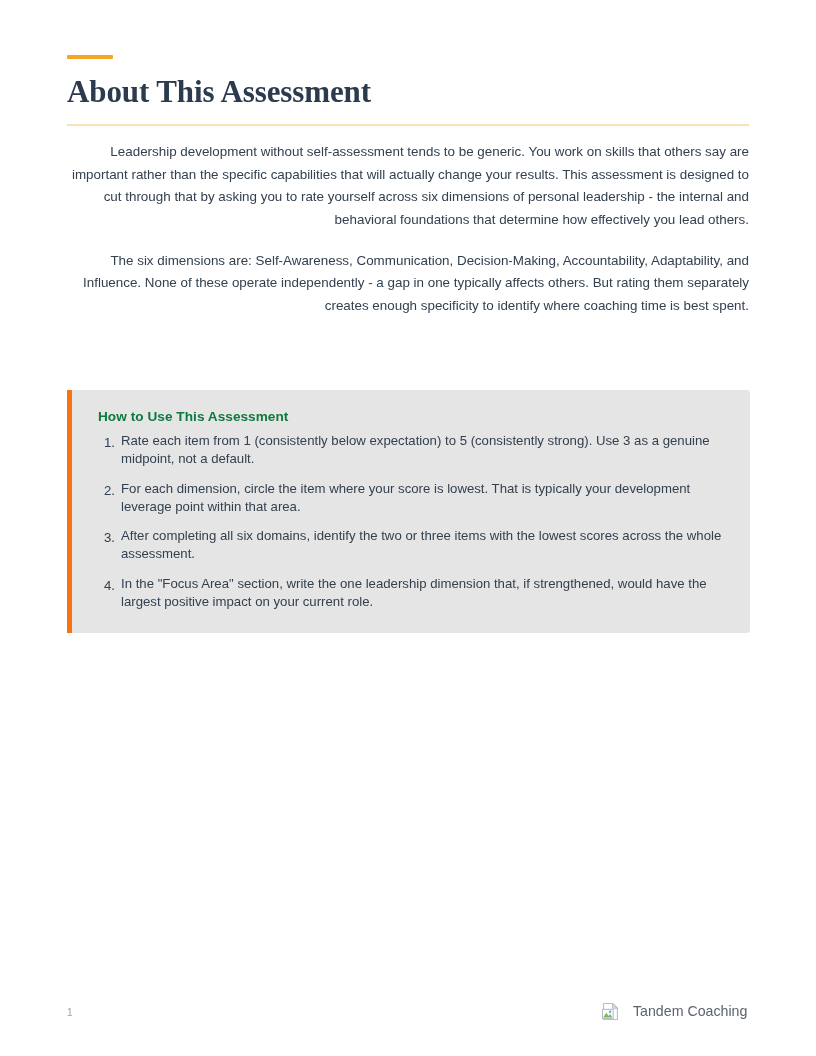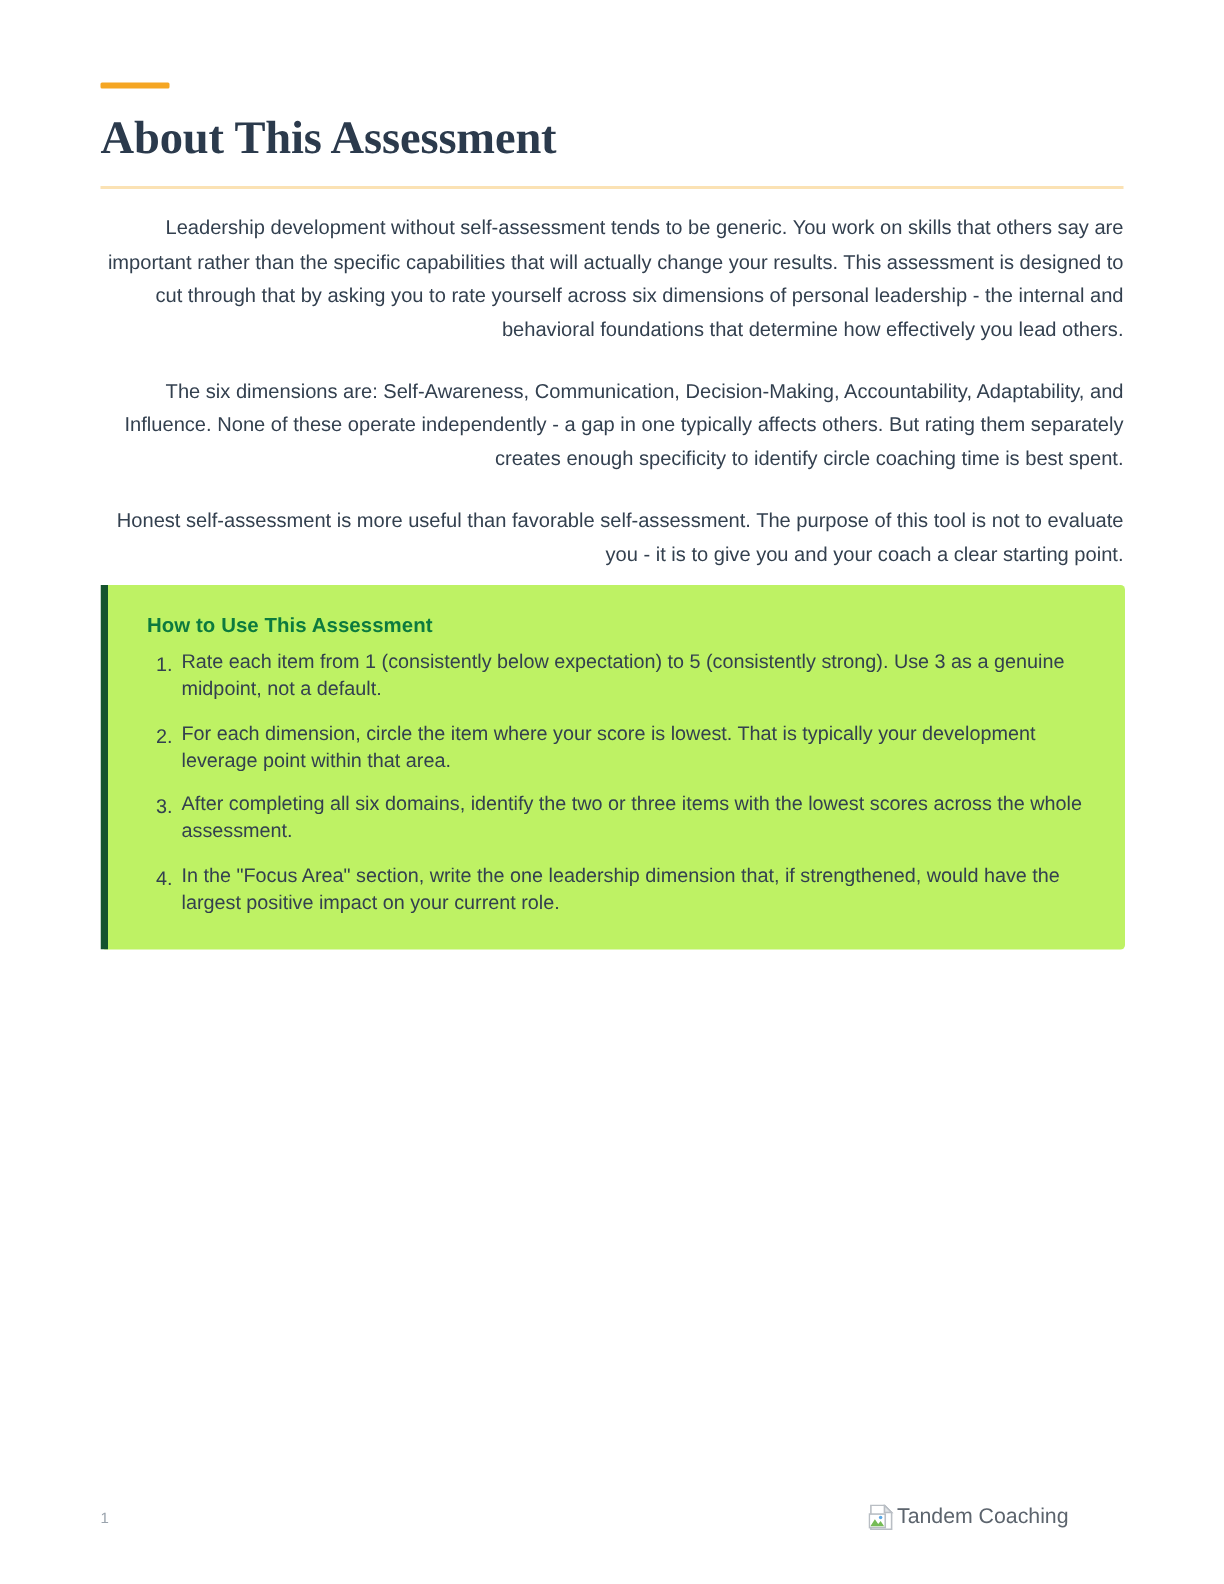--- a/index.html
+++ b/index.html
@@ -82,22 +82,22 @@
     margin-bottom: 0;
   }
 
   
   .callout {
     position: absolute;
     left: 67px;
     top: 390px;
     width: 683px;
     box-sizing: border-box;
-    background: #bef264;
-    border-left: 5px solid #14532d;
+    background: #e5e5e5;
+    border-left: 5px solid #f97316;
     border-top-right-radius: 3px;
     border-bottom-right-radius: 3px;
     padding: 14px 24px 22px 26px;
   }
 
   .callout-title {
     font-size: 13.6px;
     font-weight: bold;
     color: #0c7a3e;
     margin: 5px 0 8px 0;
@@ -150,25 +150,25 @@
     position: absolute;
     left: 0;
     top: 3px;
     font-size: 10px;
     color: #9aa3ad;
     line-height: 14px;
   }
 
   .footer-logo {
     position: absolute;
-    left: 512px;
+    left: 535px;
     top: 0;
     display: flex;
     align-items: center;
-    gap: 2px;
+    gap: 14px;
     white-space: nowrap;
   }
 
   .broken-img-icon {
     width: 17px;
     height: 17px;
     flex: 0 0 17px;
     display: block;
   }
 
@@ -184,22 +184,21 @@
 <div class="page">
 
   <div class="header-block">
     <div class="accent-rule"></div>
     <h1 class="page-title">About This Assessment</h1>
     <div class="title-divider"></div>
   </div>
 
   <div class="body-copy">
     <p class="para">Leadership development without self-assessment tends to be generic. You work on skills that others say are important rather than the specific capabilities that will actually change your results. This assessment is designed to cut through that by asking you to rate yourself across six dimensions of personal leadership - the internal and behavioral foundations that determine how effectively you lead others.</p>
-    <p class="para">The six dimensions are: Self-Awareness, Communication, Decision-Making, Accountability, Adaptability, and Influence. None of these operate independently - a gap in one typically affects others. But rating them separately creates enough specificity to identify circle coaching time is best spent.</p>
-    <p class="para">Honest self-assessment is more useful than favorable self-assessment. The purpose of this tool is not to evaluate you - it is to give you and your coach a clear starting point.</p>
+    <p class="para">The six dimensions are: Self-Awareness, Communication, Decision-Making, Accountability, Adaptability, and Influence. None of these operate independently - a gap in one typically affects others. But rating them separately creates enough specificity to identify where coaching time is best spent.</p>
   </div>
 
   <div class="callout">
     <div class="callout-title">How to Use This Assessment</div>
     <ol class="callout-list">
       <li>Rate each item from 1 (consistently below expectation) to 5 (consistently strong). Use 3 as a genuine midpoint, not a default.</li>
       <li>For each dimension, circle the item where your score is lowest. That is typically your development leverage point within that area.</li>
       <li>After completing all six domains, identify the two or three items with the lowest scores across the whole assessment.</li>
       <li>In the "Focus Area" section, write the one leadership dimension that, if strengthened, would have the largest positive impact on your current role.</li>
     </ol>

